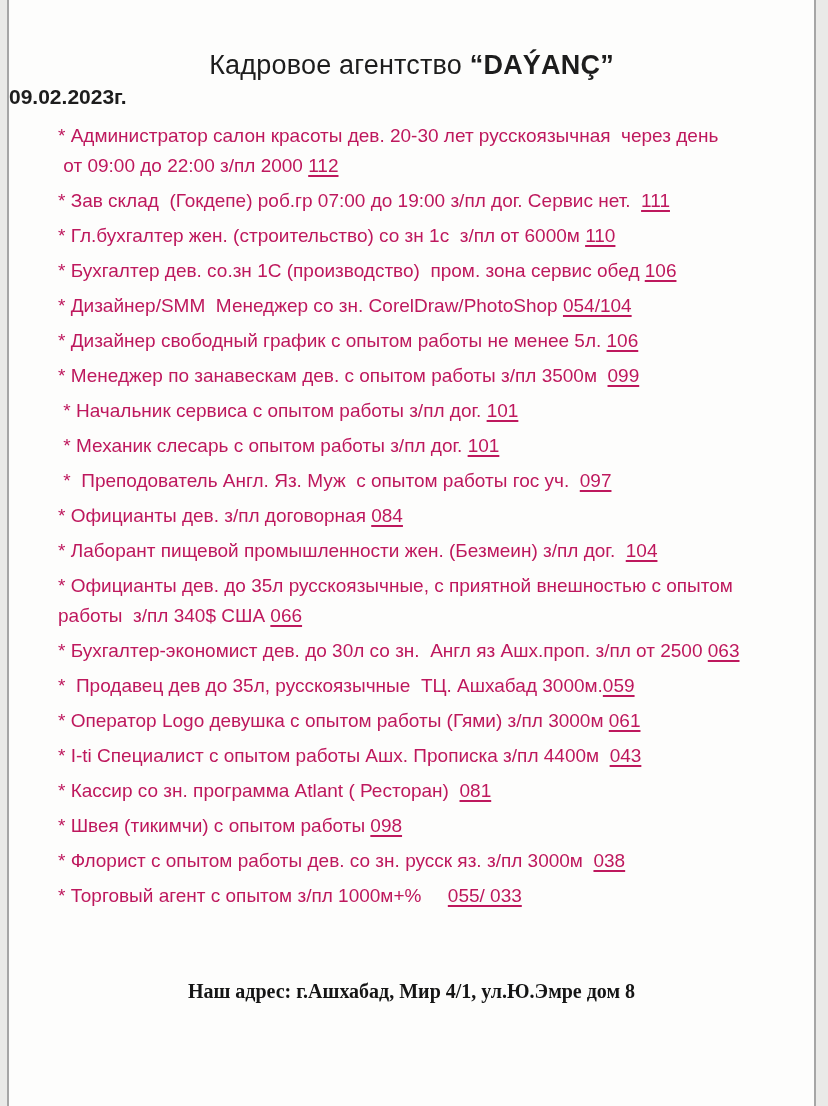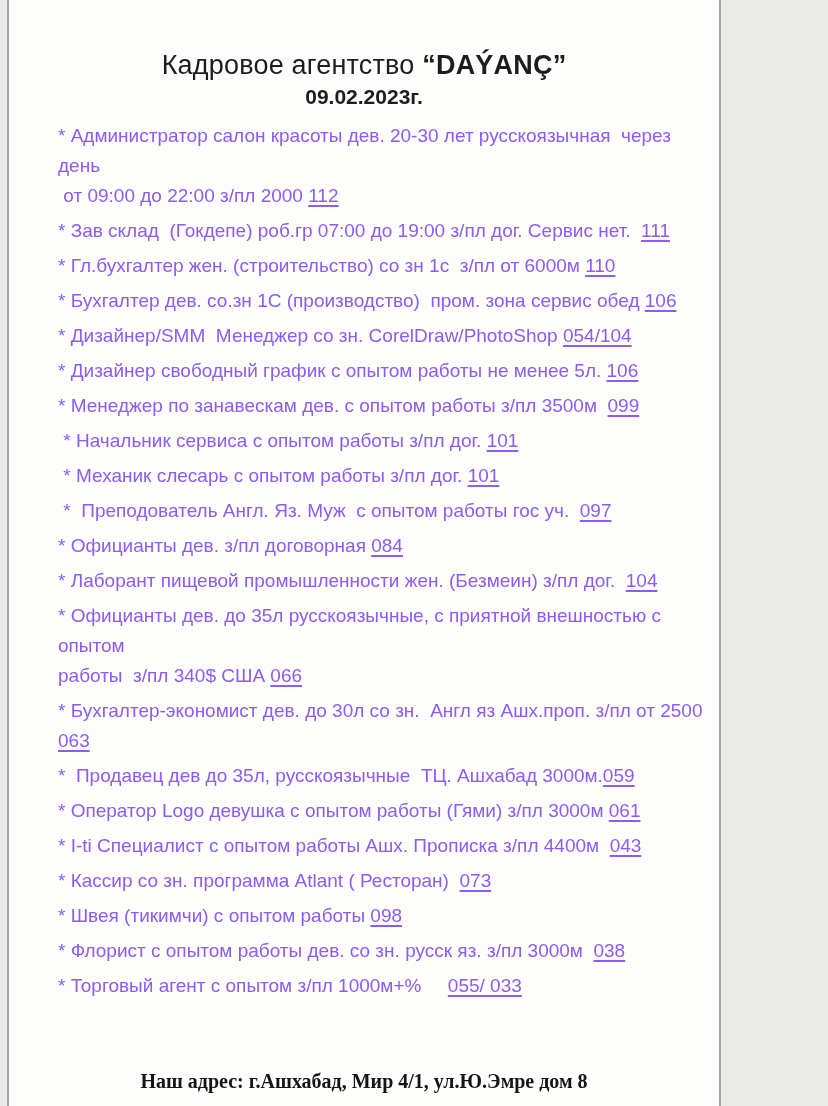--- a/index.html
+++ b/index.html
@@ -11,48 +11,47 @@
     height: 1106px;
     background: #eaeae8;
     position: relative;
     overflow: hidden;
     font-family: "Liberation Sans", sans-serif;
   }
   .page {
     position: absolute;
     top: 0;
     left: 7px;
-    width: 714px;
+    width: 809px;
     height: 1106px;
     box-sizing: border-box;
     background: #fdfdfc;
     border-left: 2px solid #a6a6a6;
     border-right: 2px solid #a6a6a6;
   }
   .title {
     margin-top: 50px;
     text-align: center;
     font-size: 27px;
     color: #1d1d1d;
     letter-spacing: 0.2px;
   }
   .title .brand {
     font-weight: 700;
   }
   .date {
     margin-top: 4px;
-    text-align: center;
     font-size: 21px;
     font-weight: 700;
     color: #1d1d1d;
   }
   .list {
     margin: 12px 8px 12px 49px;
     font-size: 19px;
-    color: #8b5cf6;
+    color: #be185d;
   }
   .listing {
     white-space: pre-wrap;
     line-height: 30px;
     margin-bottom: 5px;
   }
   .num {
     font-weight: 400;
     text-decoration: underline;
     text-decoration-thickness: 2px;
@@ -110,21 +109,21 @@
 
   <div class="listing"><span class="pre">* Бухгалтер-экономист дев. до 30л со зн.  Англ яз Ашх.проп. з/пл от 2500 </span><span class="num">063</span></div>
 
   <div class="listing"><span class="pre">*  Продавец дев до 35л, русскоязычные  ТЦ. Ашхабад 3000м.</span><span class="num">059</span></div>
 
   <div class="listing"><span class="pre">* Оператор Logo девушка с опытом работы (Гями) з/пл 3000м </span><span class="num">061</span></div>
 
   <div class="listing"><span class="pre">* I-ti Специалист с опытом работы Ашх. Прописка з/пл 4400м  </span><span class="num">043</span></div>
 
 
-  <div class="listing"><span class="pre">* Кассир со зн. программа Atlant ( Ресторан)  </span><span class="num">073</span></div>
+  <div class="listing"><span class="pre">* Кассир со зн. программа Atlant ( Ресторан)  </span><span class="num">081</span></div>
 
   <div class="listing"><span class="pre">* Швея (тикимчи) с опытом работы </span><span class="num">098</span></div>
 
   <div class="listing"><span class="pre">* Флорист с опытом работы дев. со зн. русск яз. з/пл 3000м  </span><span class="num">038</span></div>
 
   <div class="listing"><span class="pre">* Торговый агент с опытом з/пл 1000м+%     </span><span class="num">055/ 033</span></div>
 </div>
 
   <div class="footer">
     <div>Наш адрес: г.Ашхабад, Мир 4/1, ул.Ю.Эмре дом 8</div>

